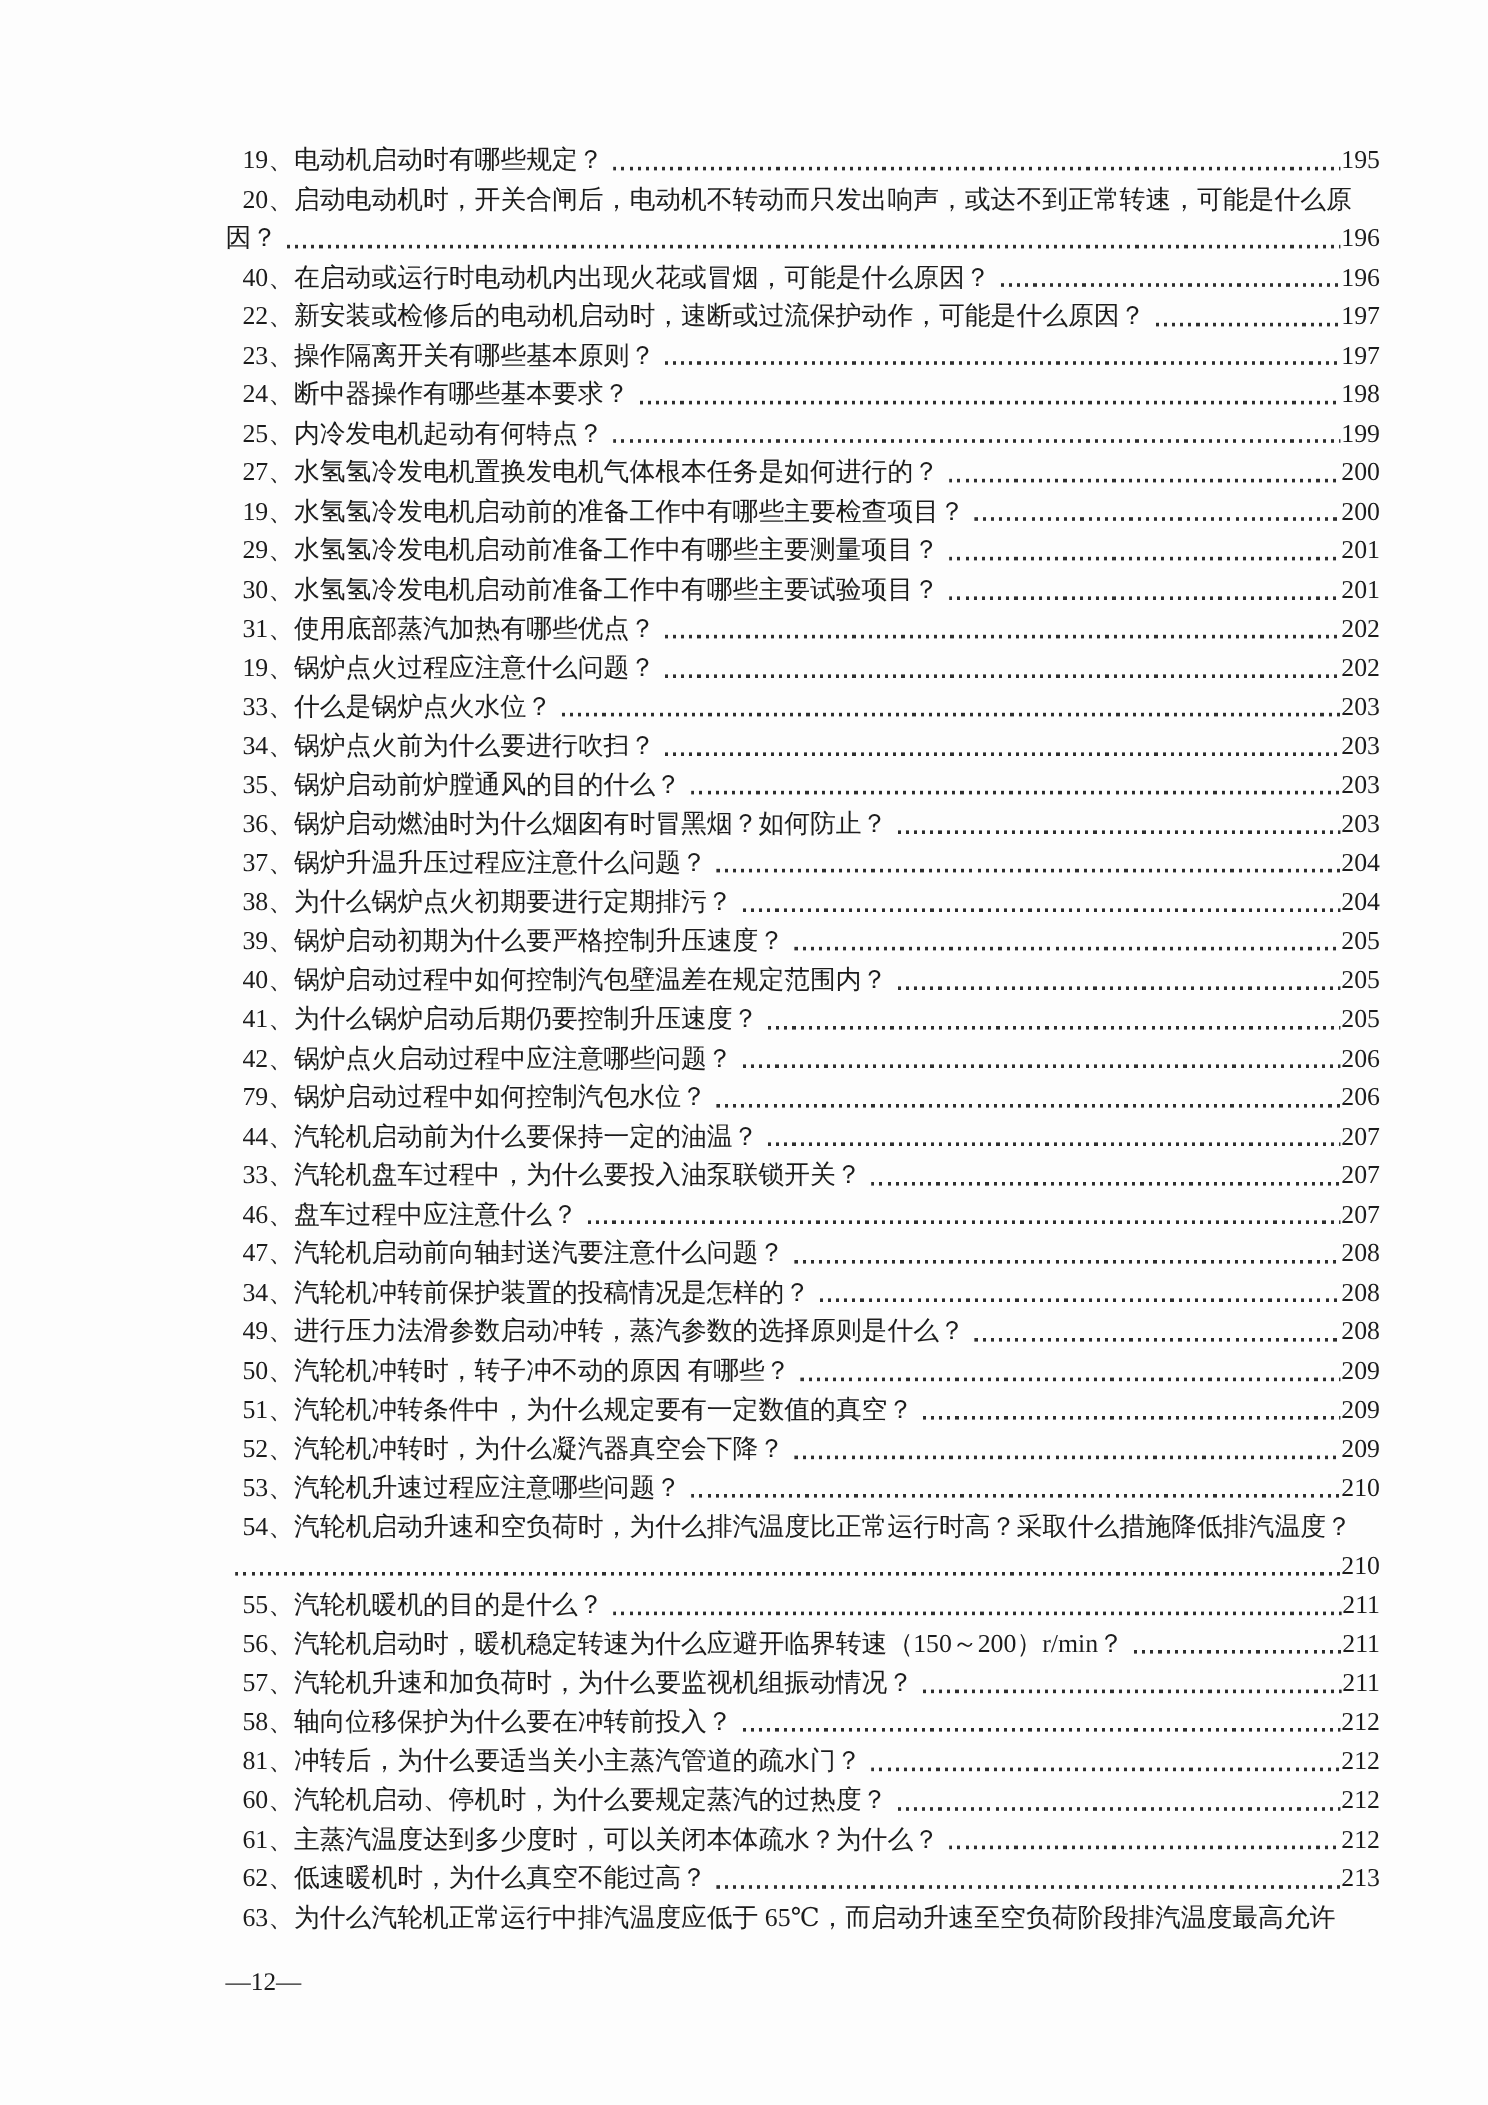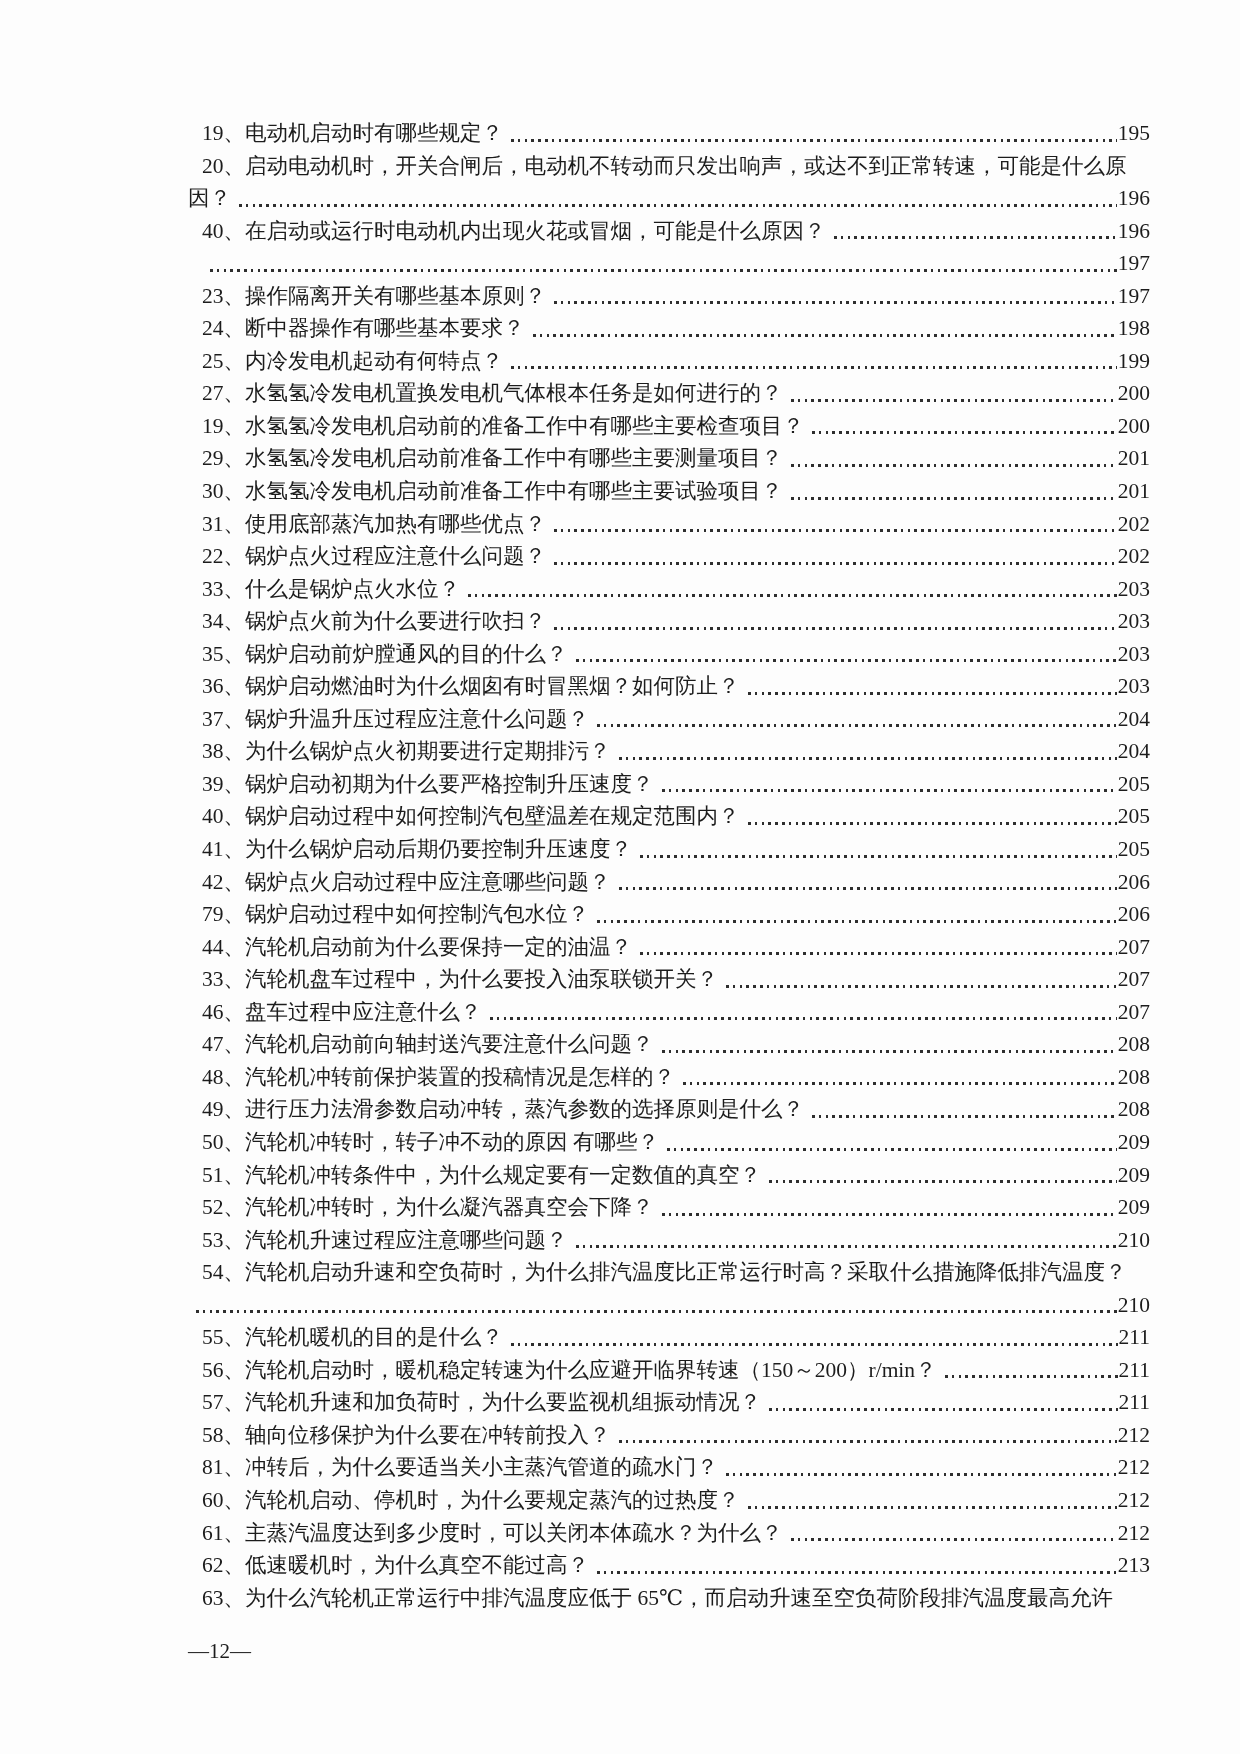--- a/index.html
+++ b/index.html
@@ -65,20 +65,21 @@
         <span class="t">因？</span>
         <span class="leader"></span>
         <span class="pg">196</span>
       </div>
       <div class="toc-row numbered">
         <span class="t">40、在启动或运行时电动机内出现火花或冒烟，可能是什么原因？</span>
         <span class="leader"></span>
         <span class="pg">196</span>
       </div>
       <div class="toc-row numbered">
+        <span class="t">22、新安装或检修后的电动机启动时，速断或过流保护动作，可能是什么原因？</span>
         <span class="leader"></span>
         <span class="pg">197</span>
       </div>
       <div class="toc-row numbered">
         <span class="t">23、操作隔离开关有哪些基本原则？</span>
         <span class="leader"></span>
         <span class="pg">197</span>
       </div>
       <div class="toc-row numbered">
         <span class="t">24、断中器操作有哪些基本要求？</span>
@@ -109,21 +110,21 @@
         <span class="t">30、水氢氢冷发电机启动前准备工作中有哪些主要试验项目？</span>
         <span class="leader"></span>
         <span class="pg">201</span>
       </div>
       <div class="toc-row numbered">
         <span class="t">31、使用底部蒸汽加热有哪些优点？</span>
         <span class="leader"></span>
         <span class="pg">202</span>
       </div>
       <div class="toc-row numbered">
-        <span class="t">22、锅炉点火过程应注意什么问题？</span>
+        <span class="t">19、锅炉点火过程应注意什么问题？</span>
         <span class="leader"></span>
         <span class="pg">202</span>
       </div>
       <div class="toc-row numbered">
         <span class="t">33、什么是锅炉点火水位？</span>
         <span class="leader"></span>
         <span class="pg">203</span>
       </div>
       <div class="toc-row numbered">
         <span class="t">34、锅炉点火前为什么要进行吹扫？</span>
@@ -189,21 +190,21 @@
         <span class="t">46、盘车过程中应注意什么？</span>
         <span class="leader"></span>
         <span class="pg">207</span>
       </div>
       <div class="toc-row numbered">
         <span class="t">47、汽轮机启动前向轴封送汽要注意什么问题？</span>
         <span class="leader"></span>
         <span class="pg">208</span>
       </div>
       <div class="toc-row numbered">
-        <span class="t">48、汽轮机冲转前保护装置的投稿情况是怎样的？</span>
+        <span class="t">34、汽轮机冲转前保护装置的投稿情况是怎样的？</span>
         <span class="leader"></span>
         <span class="pg">208</span>
       </div>
       <div class="toc-row numbered">
         <span class="t">49、进行压力法滑参数启动冲转，蒸汽参数的选择原则是什么？</span>
         <span class="leader"></span>
         <span class="pg">208</span>
       </div>
       <div class="toc-row numbered">
         <span class="t">50、汽轮机冲转时，转子冲不动的原因 有哪些？</span>

